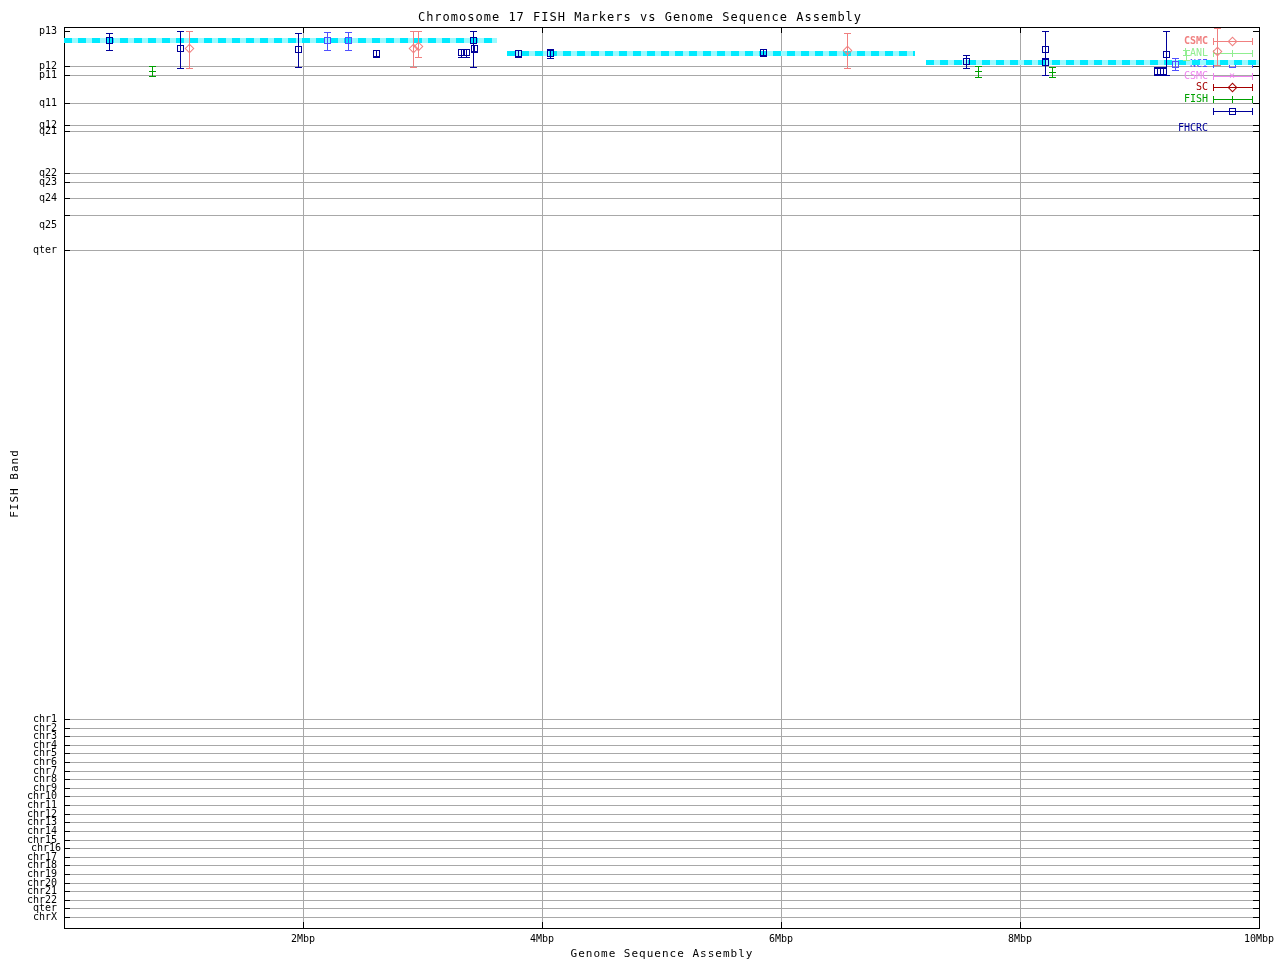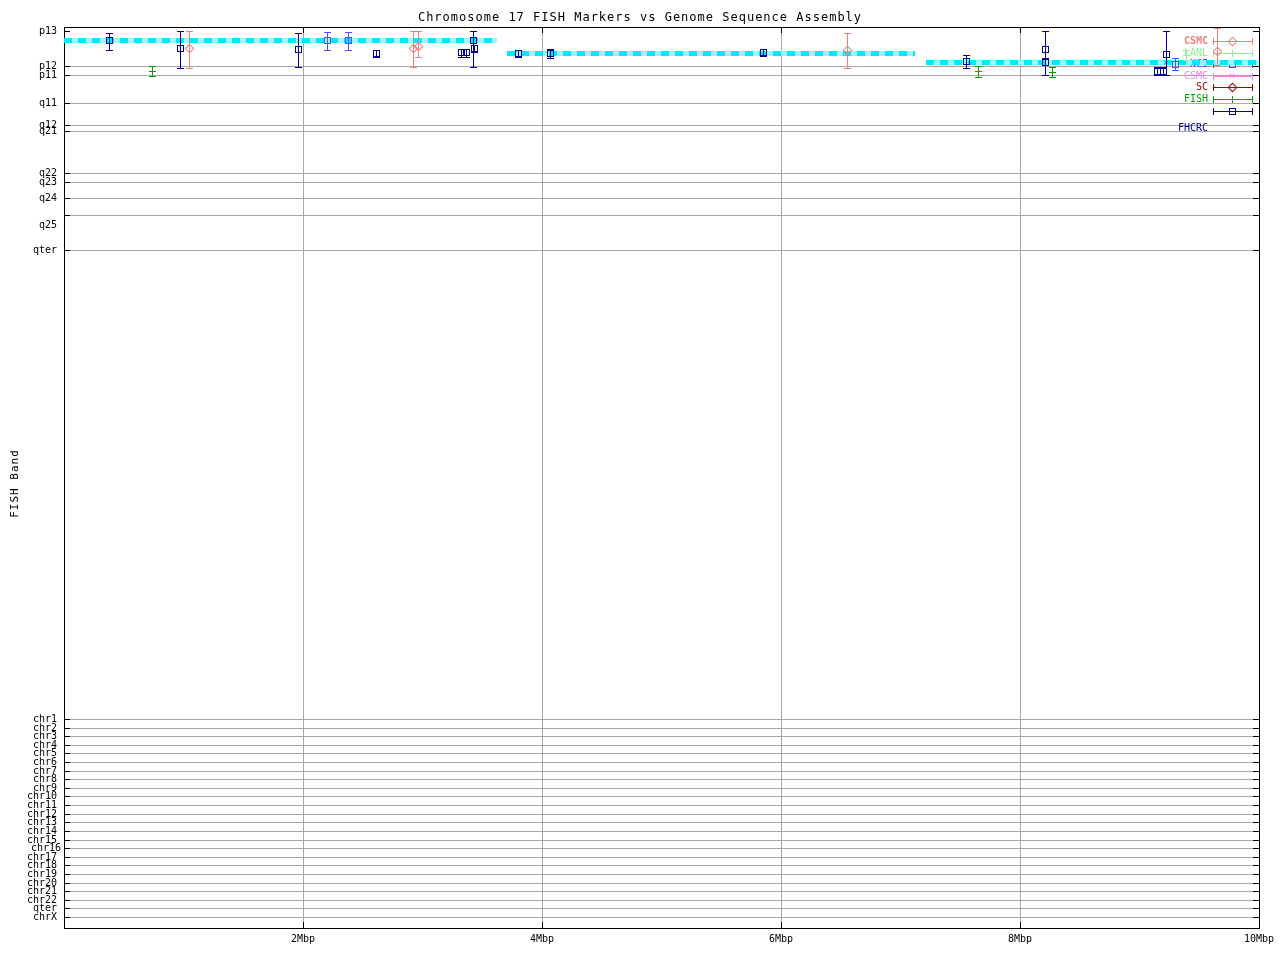--- a/index.html
+++ b/index.html
@@ -15,20 +15,21 @@
   .ylab{width:57px;text-align:right;font-size:10px;line-height:10px;z-index:1;}
   .xlab{width:60px;text-align:center;font-size:10px;line-height:10px;z-index:1;}
   .leglab{width:70px;text-align:right;font-size:10px;line-height:10px;z-index:2;}
 </style>
 </head>
 <body>
 
 <div id="stage">
   <div id="title" class="abs">Chromosome 17 FISH Markers vs Genome Sequence Assembly</div>
   <div id="ylabel" class="abs">FISH Band</div>
+  <div id="xlabel" class="abs">Genome Sequence Assembly</div>
   <div id="grid-layer" class="abs">
       <div style="position: absolute; left: 64px; top: 31px; width: 6px; height: 1px; background: rgb(0, 0, 0); z-index: 2;"></div>
       <div style="position: absolute; left: 1253px; top: 31px; width: 6px; height: 1px; background: rgb(0, 0, 0); z-index: 2;"></div>
       <div class="abs ylab" style="position: absolute; left: 0px; top: 26px;">p13</div>
       <div style="position: absolute; left: 64px; top: 66px; width: 1195px; height: 1px; background: rgb(168, 168, 168);"></div>
       <div style="position: absolute; left: 64px; top: 66px; width: 6px; height: 1px; background: rgb(0, 0, 0); z-index: 2;"></div>
       <div style="position: absolute; left: 1253px; top: 66px; width: 6px; height: 1px; background: rgb(0, 0, 0); z-index: 2;"></div>
       <div class="abs ylab" style="position: absolute; left: 0px; top: 61px;">p12</div>
       <div style="position: absolute; left: 64px; top: 75px; width: 1195px; height: 1px; background: rgb(168, 168, 168);"></div>
       <div style="position: absolute; left: 64px; top: 75px; width: 6px; height: 1px; background: rgb(0, 0, 0); z-index: 2;"></div>

